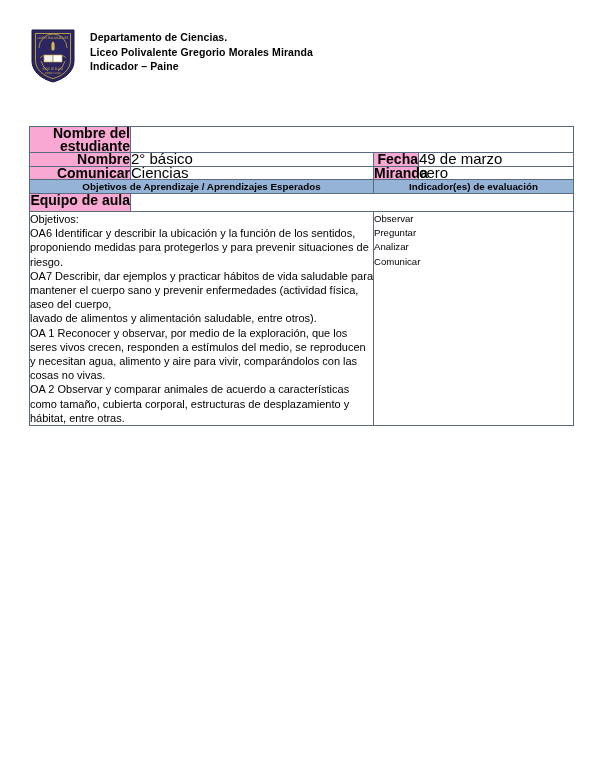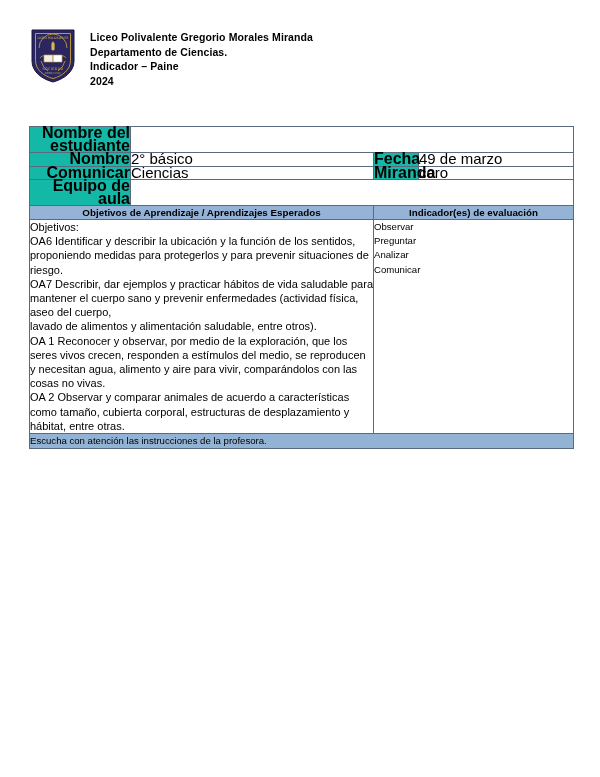--- a/index.html
+++ b/index.html
@@ -69,25 +69,25 @@
     table-layout: fixed;
     font-size: 9.3px;
   }
   .guide-table td {
     border: 1px solid #5a6b80;
     padding: 0;
     vertical-align: top;
   }
 
   .lbl {
-    background: #14b8a6;
+    background: #f9a8d4;
     font-weight: bold;
     text-align: right;
     padding: 3px 5px 3px 4px;
-    font-size: 16px;
+    font-size: 14px;
     line-height: 12.5px;
     color: #000;
   }
   .val {
     background: #ffffff;
     padding: 4px 0 3px 5px;
     font-size: 15px;
     line-height: 12.5px;
   }
   .blank {
@@ -151,24 +151,23 @@
       <path d="M23 13.2 l1.2 1.6 h-2.4 Z" fill="#d8b84e"></path>
       <path d="M14 27 h9 v7 h-9 Z" fill="#f2f0e6" stroke="#c8a63c" stroke-width="0.6"></path>
       <path d="M23 27 h9 v7 h-9 Z" fill="#ffffff" stroke="#c8a63c" stroke-width="0.6"></path>
       <path d="M23 27 v7" stroke="#8a8a8a" stroke-width="0.5"></path>
       <path d="M10 30 q2 -3 4 -2 M36 30 q-2 -3 -4 -2" stroke="#c8a63c" stroke-width="0.7" fill="none"></path>
       <path d="M11 33 q2 7 7 10 M35 33 q-2 7 -7 10" stroke="#c8a63c" stroke-width="0.8" fill="none"></path>
       <text x="23" y="41.5" font-family="DejaVu Sans, sans-serif" font-size="3.4" fill="#d8b84e" text-anchor="middle" letter-spacing="0.4">SOCIEDAD</text>
       <text x="23" y="46" font-family="DejaVu Sans, sans-serif" font-size="2.6" fill="#c8a63c" text-anchor="middle">PAINE CHILE</text>
     </svg>
     <div class="letterhead-text">
+      <div>Departamento de Ciencias.</div>
       <div>Liceo Polivalente Gregorio Morales Miranda</div>
-      <div>Departamento de Ciencias.</div>
       <div>Indicador – Paine</div>
-      <div>2024</div>
     </div>
   </div>
 
   <div class="doc-title">GUIA DE CIENCIAS 1</div>
 
   <table class="guide-table">
     <colgroup>
       <col style="width:101px">
       <col style="width:243px">
       <col style="width:45px">
@@ -185,44 +184,41 @@
         <td class="lbl">Fecha</td>
         <td class="val">49 de marzo</td>
       </tr>
       <tr>
         <td class="lbl">Comunicar</td>
         <td class="val">Ciencias</td>
         <td class="lbl">Miranda</td>
         <td class="val">cero</td>
       </tr>
       <tr>
+        <td class="sect-head" colspan="2">Objetivos de Aprendizaje / Aprendizajes Esperados</td>
+        <td class="sect-head" colspan="2">Indicador(es) de evaluación</td>
+      </tr>
+      <tr>
         <td class="lbl">Equipo de aula</td>
         <td class="val blank" colspan="3">
             <div style="height:17px"></div>
           </td>
-      </tr>
-      <tr>
-        <td class="sect-head" colspan="2">Objetivos de Aprendizaje / Aprendizajes Esperados</td>
-        <td class="sect-head" colspan="2">Indicador(es) de evaluación</td>
       </tr>
       <tr>
         <td class="obj-cell" colspan="2">
           <p>Objetivos:</p>
           <p>OA6        Identificar y describir la ubicación y la función de los sentidos, proponiendo medidas para protegerlos y para prevenir situaciones de riesgo.</p>
           <p>OA7        Describir, dar ejemplos y practicar hábitos de vida saludable para mantener el cuerpo sano y prevenir enfermedades (actividad física, aseo del cuerpo,</p>
           <p>lavado de alimentos y alimentación saludable, entre otros).</p>
           <p>OA 1 Reconocer y observar, por medio de la exploración, que los seres vivos crecen, responden a estímulos del medio, se reproducen y necesitan agua, alimento y aire para vivir, comparándolos con las cosas no vivas.</p>
           <p>OA 2        Observar y comparar animales de acuerdo a características como tamaño, cubierta corporal, estructuras de desplazamiento y hábitat, entre otras.</p>
         </td>
         <td class="ind-cell" colspan="2">
           <div>Observar</div>
           <div>Preguntar</div>
           <div>Analizar</div>
           <div>Comunicar</div>
         </td>
       </tr>
-      <tr>
-        <td class="instr-body" colspan="4">Escucha con atención las instrucciones de la profesora.</td>
-      </tr>
     </tbody>
   </table>
 
 </div>
 
 </body></html>

